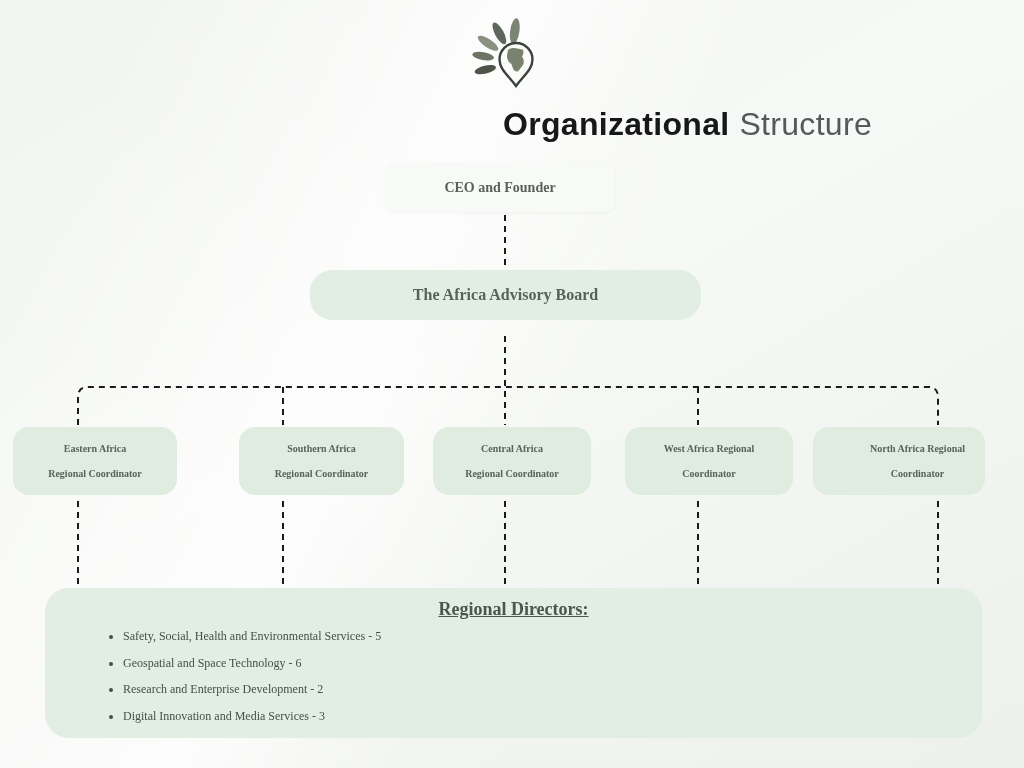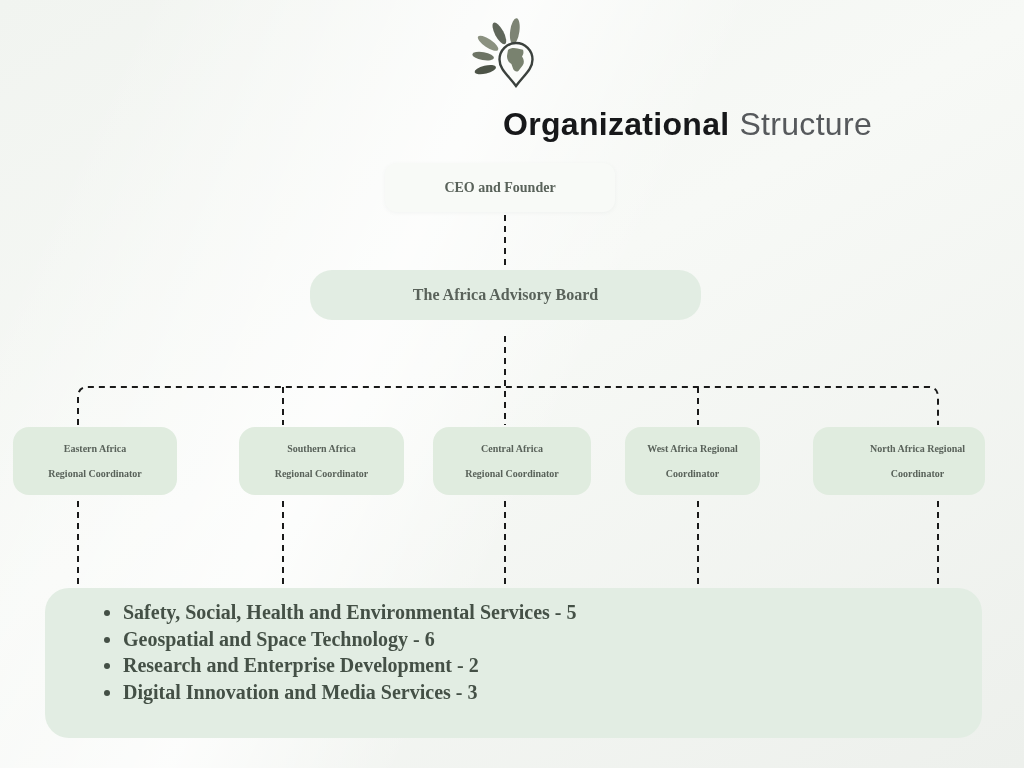--- a/index.html
+++ b/index.html
@@ -73,21 +73,21 @@
     top: 427px; height: 68px;
     background: #e0ecdf;
     border-radius: 16px;
     font-size: 10px;
     line-height: 25px;
     padding: 0 6px;
   }
   .coord-eastern  { left: 13px;  width: 164px; }
   .coord-southern { left: 203px; width: 165px; margin-left: 36px; }
   .coord-central  { left: 425px; width: 158px; margin-left: 8px; }
-  .coord-west     { left: 625px; width: 135px; }
+  .coord-west     { left: 625px; width: 168px; }
   .coord-north    { left: 813px; width: 172px; padding-left: 43px; }
 
   .directors-box {
     position: absolute;
     left: 45px; top: 588px;
     width: 937px; height: 150px;
     background: #e2ede3;
     border-radius: 24px;
     padding-top: 11px;
   }
@@ -97,22 +97,22 @@
     font-weight: bold;
     color: #4c564e;
     text-decoration: underline;
     margin-bottom: 3px;
   }
   .directors-list {
     list-style: disc;
     margin-left: 78px;
   }
   .directors-list li {
-    font-size: 20px;
-    font-weight: bold;
+    font-size: 12px;
+    font-weight: normal;
     color: #445046;
     line-height: 26.5px;
   }
 </style>
 </head>
 <body>
 
 <div class="canvas">
 
   <svg class="connectors" viewBox="0 0 1024 768" xmlns="http://www.w3.org/2000/svg">
@@ -176,20 +176,21 @@
   <div class="node node-coord coord-west">
     <span>West Africa Regional</span>
     <span>Coordinator</span>
   </div>
   <div class="node node-coord coord-north">
     <span>North Africa Regional</span>
     <span>Coordinator</span>
   </div>
 
   <div class="directors-box">
+    <div class="directors-heading">Regional Directors:</div>
     <ul class="directors-list">
       <li>Safety, Social, Health and Environmental Services - 5</li>
       <li>Geospatial and Space Technology - 6</li>
       <li>Research and Enterprise Development - 2</li>
       <li>Digital Innovation and Media Services - 3</li>
     </ul>
   </div>
 
 </div>
 

